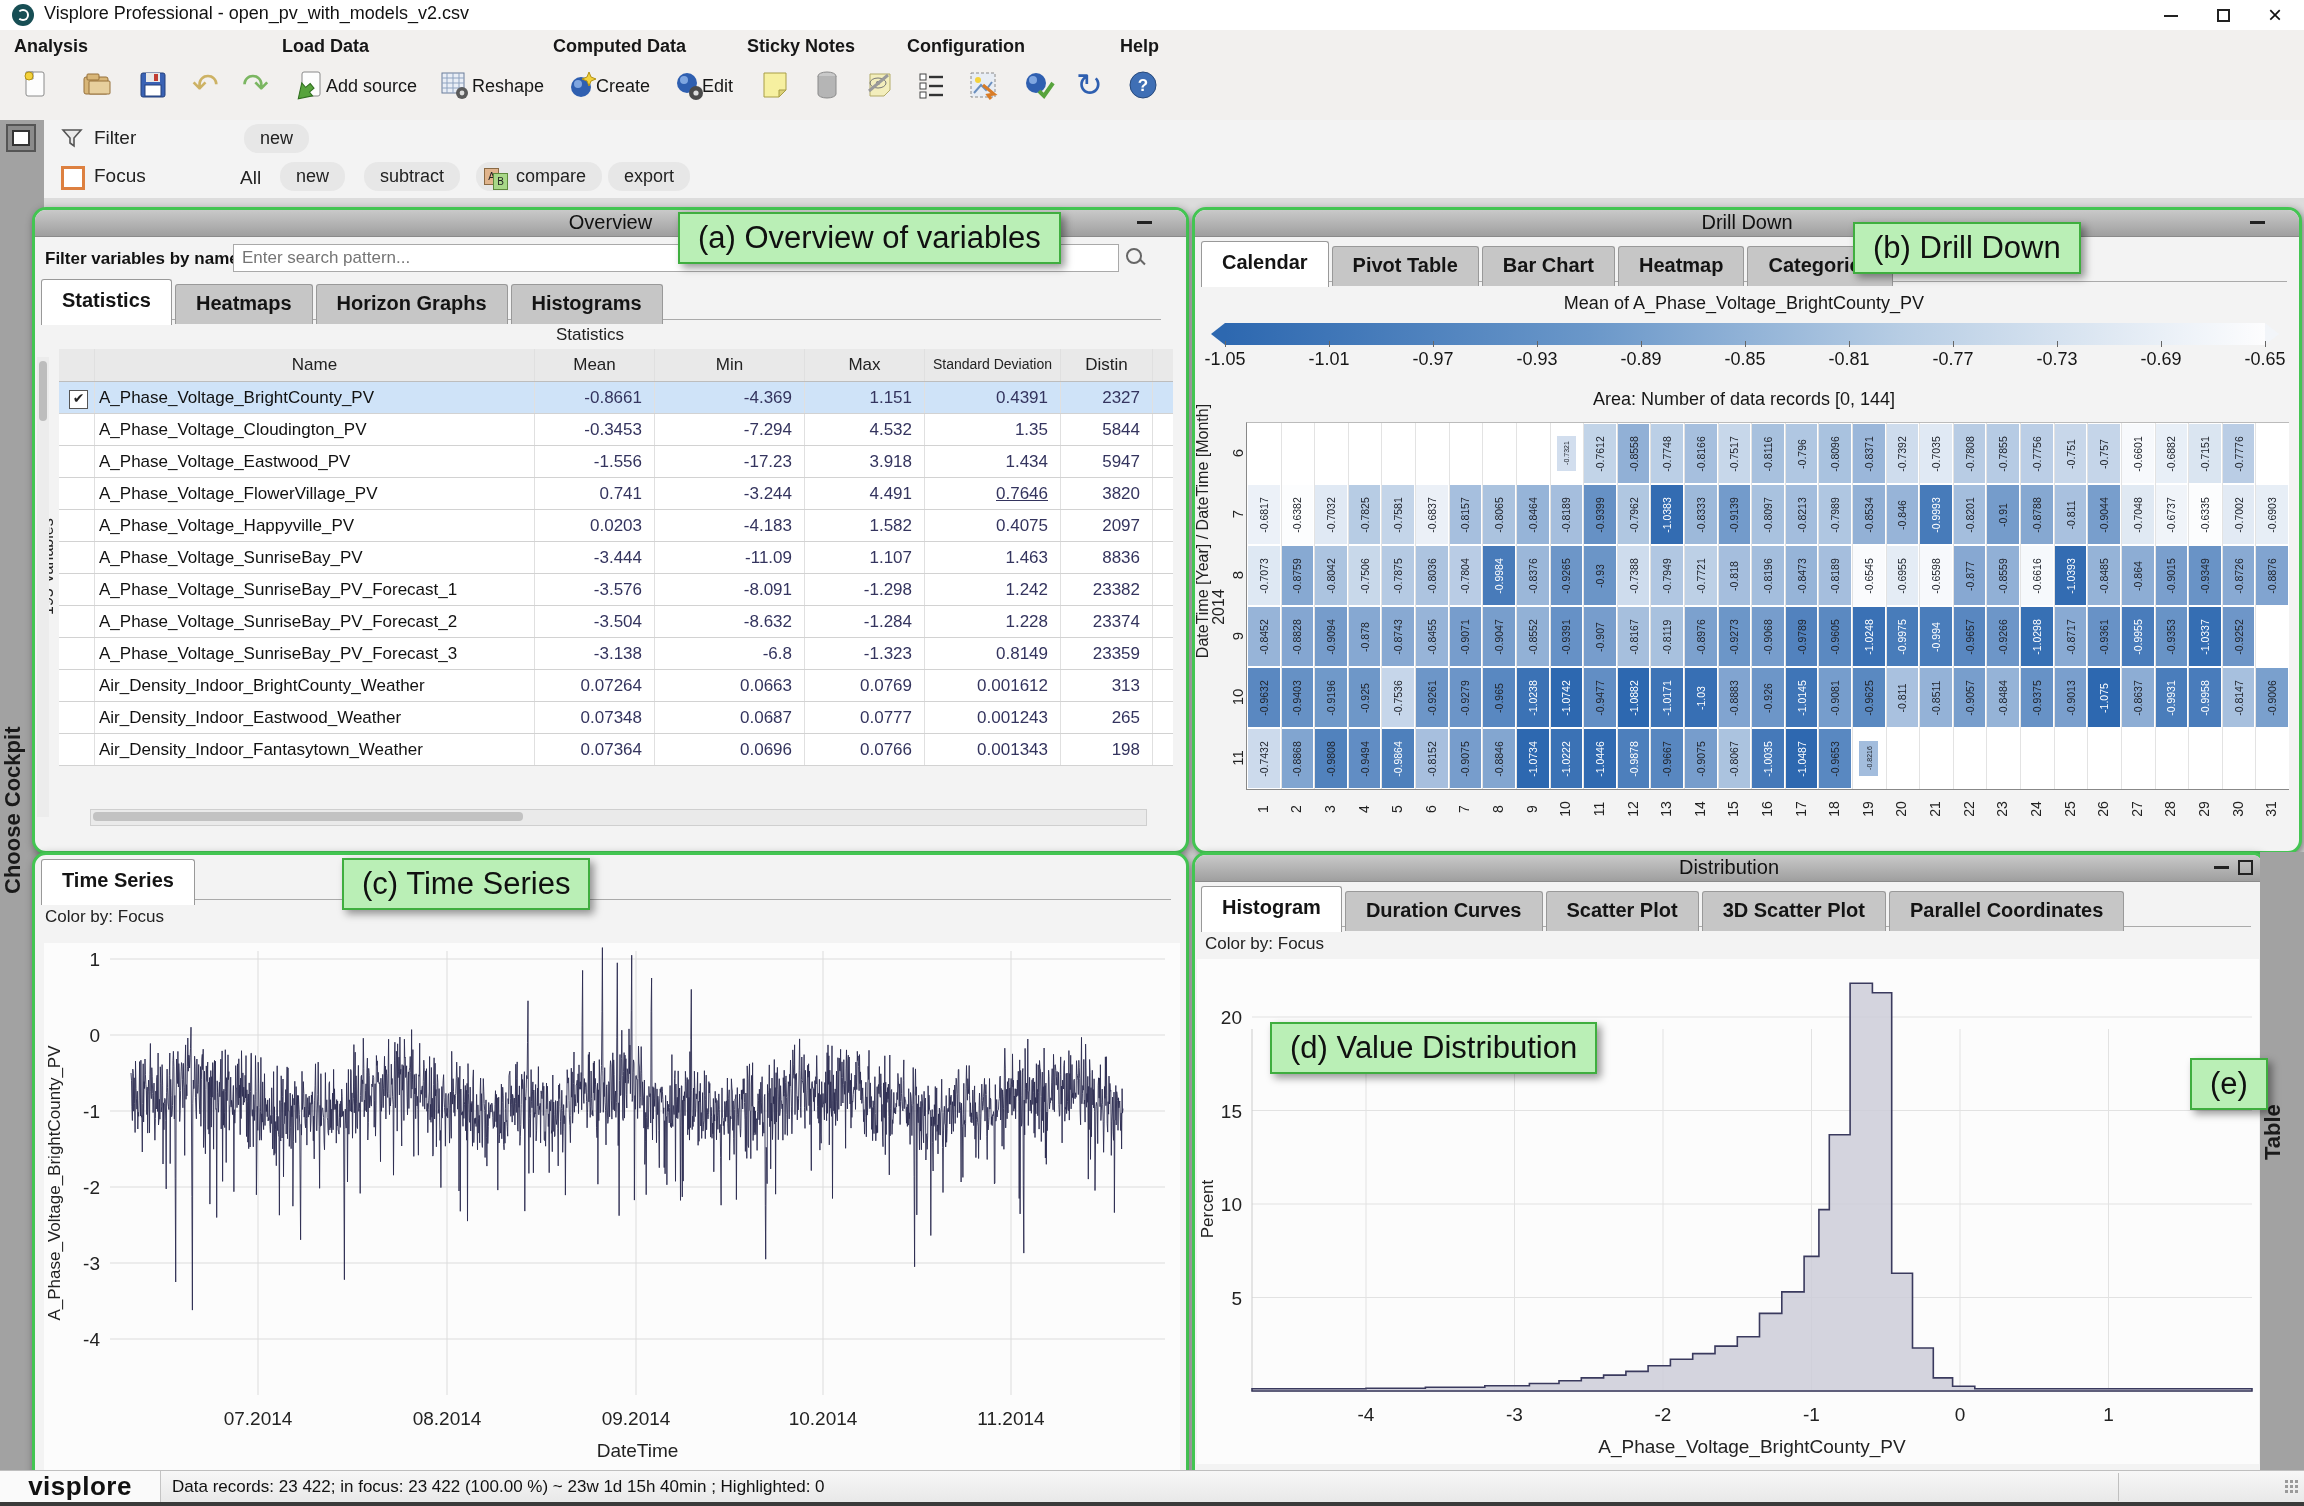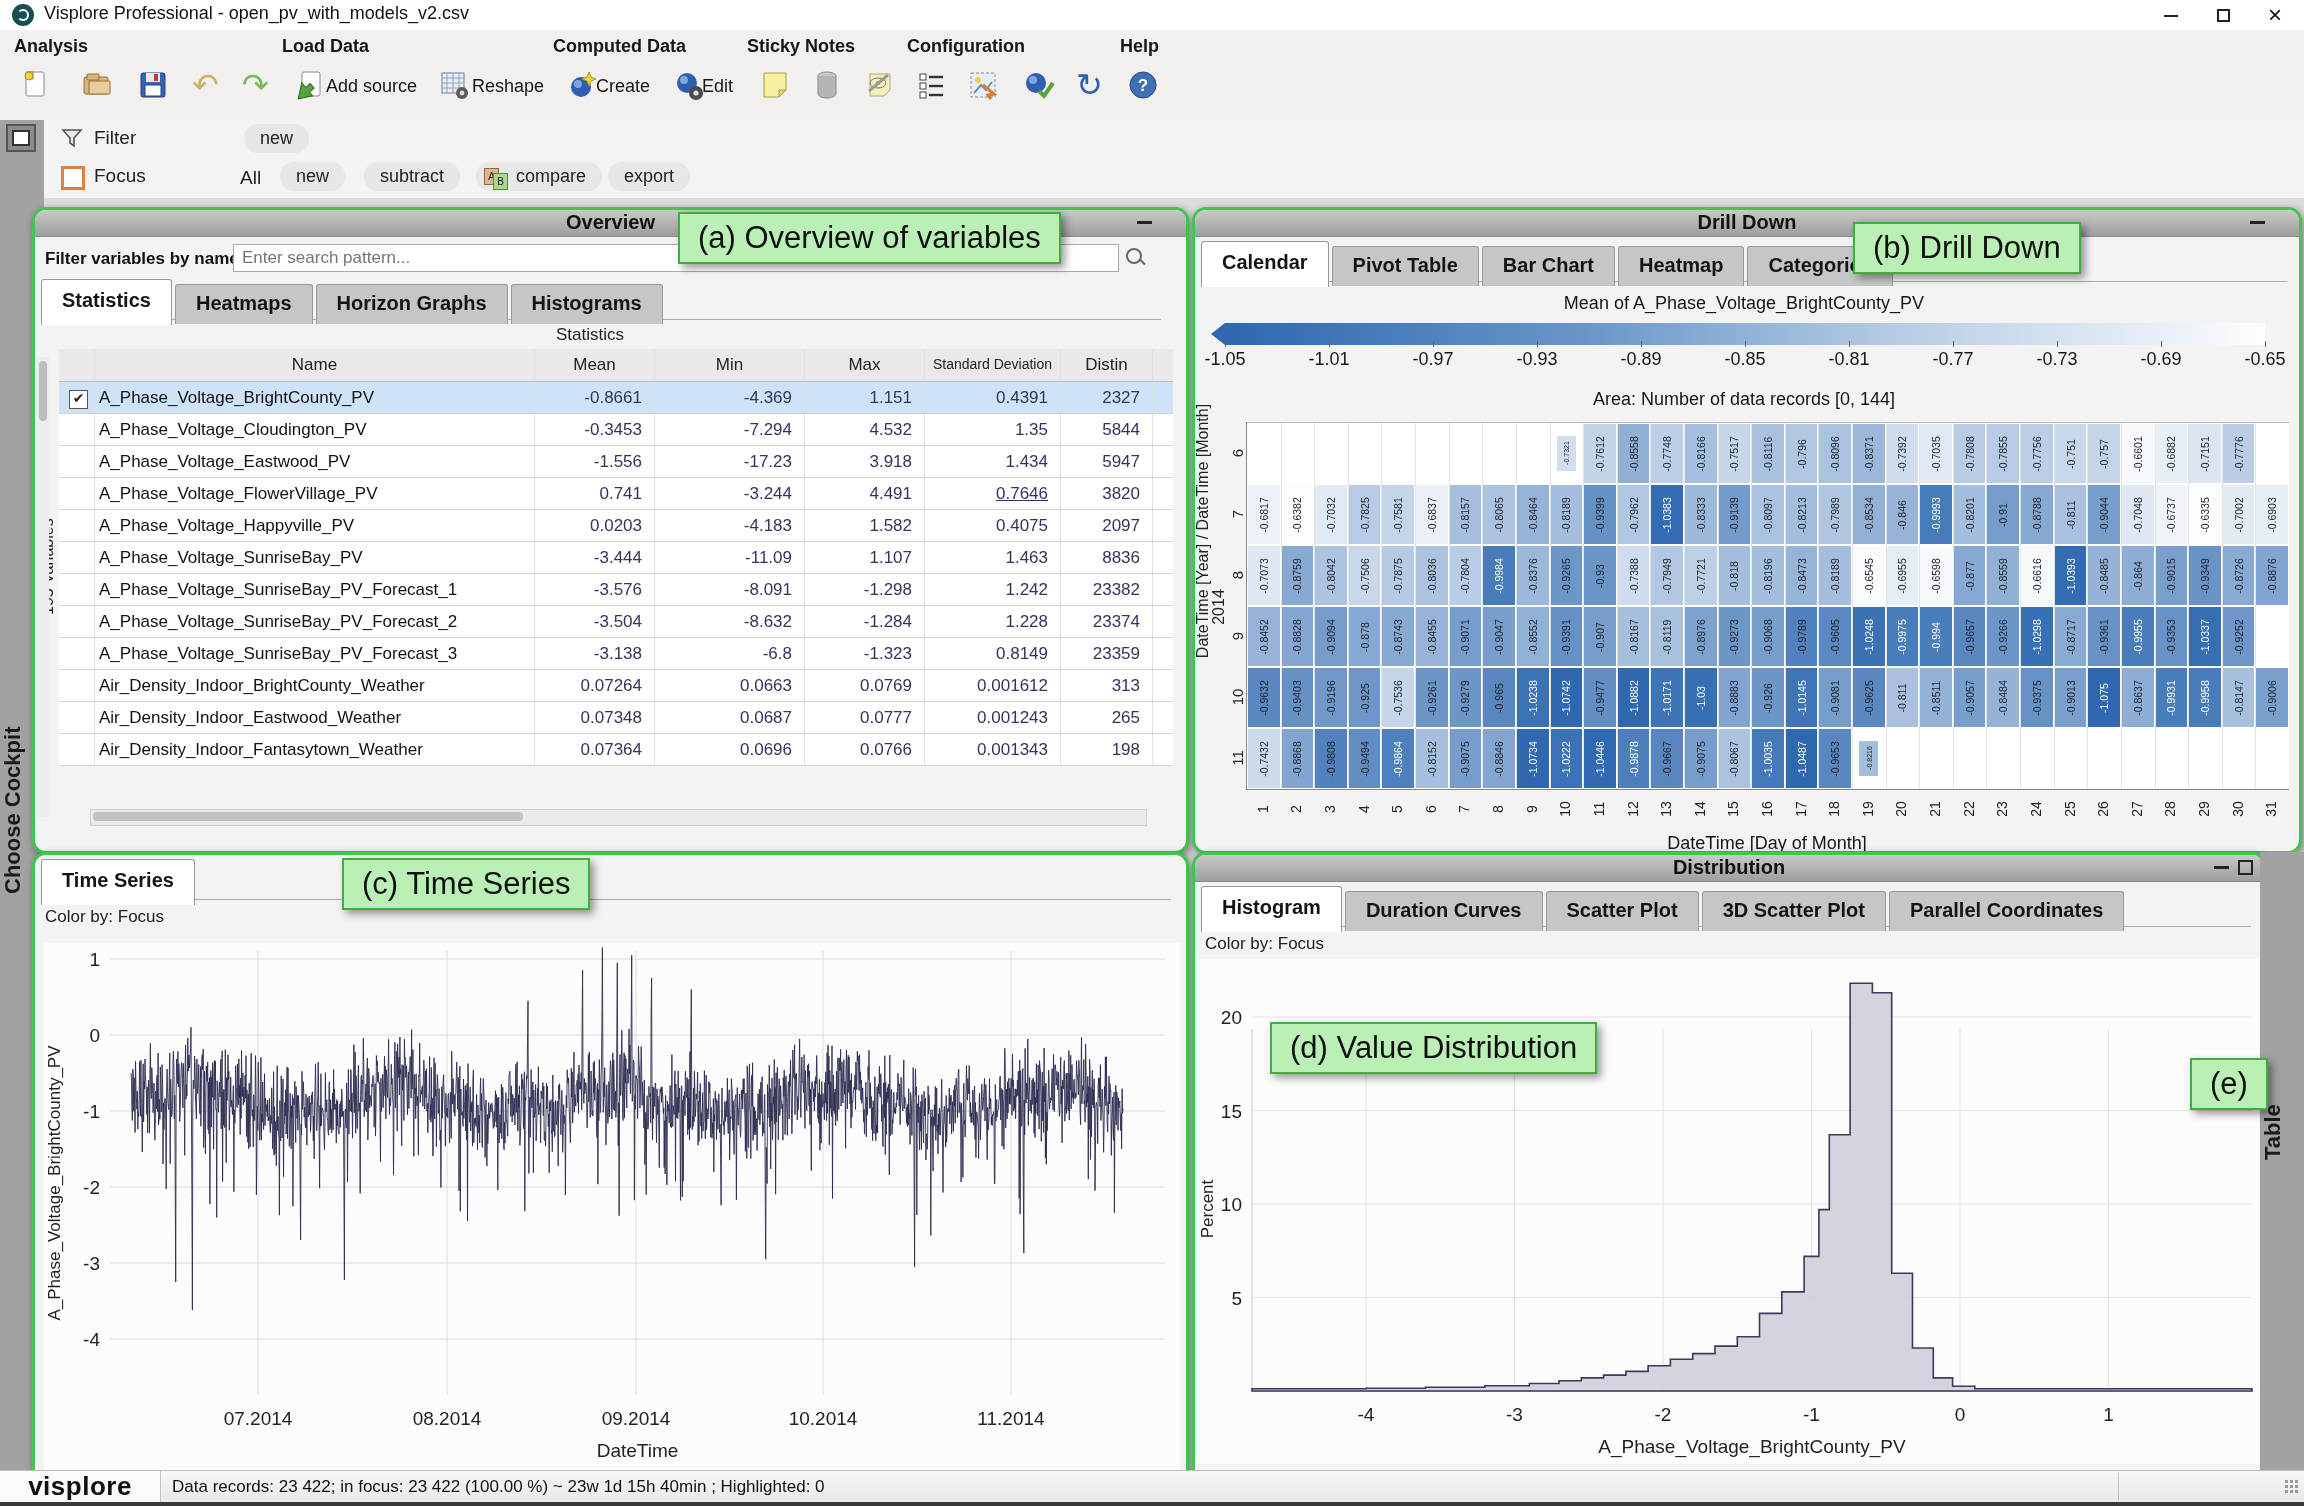--- a/index.html
+++ b/index.html
@@ -36,21 +36,21 @@
   #cockpit-icon{position:absolute;left:6px;top:4px;width:30px;height:28px;background:#8b8b8b;
        border:2px solid #555;box-sizing:border-box;cursor:pointer;}
   #cockpit-icon:before{content:"";position:absolute;left:4px;top:4px;right:4px;bottom:4px;background:#fff;border:2px solid #333;}
   #cockpit-label{position:absolute;left:0;top:480px;width:44px;height:420px;
        writing-mode:vertical-rl;transform:rotate(180deg);text-align:center;
        font-size:22px;font-weight:700;color:#1a1a1a;}
   
   .panel{position:absolute;border:3px solid #43c552;border-radius:14px;background:#f3f3f3;
          box-shadow:2px 3px 8px rgba(0,0,0,.45);overflow:hidden;}
   .panel-title{position:relative;height:26px;background:linear-gradient(#c9c9c9,#9f9f9f);
-         border-bottom:1px solid #8a8a8a;text-align:center;font-weight:700;font-size:20px;line-height:25px;}
+         border-bottom:1px solid #8a8a8a;text-align:center;font-weight:400;font-size:20px;line-height:25px;}
   .ptl-min{position:absolute;right:34px;top:11px;width:15px;height:3px;background:#222;cursor:pointer;}
   .ptl-max{position:absolute;right:10px;top:5px;width:15px;height:15px;border:2px solid #222;box-sizing:border-box;cursor:pointer;}
   .pbody{position:relative;width:100%;}
   .tabrow{position:absolute;left:6px;height:40px;border-bottom:1px solid #aaa;white-space:nowrap;}
   .tab{display:inline-block;vertical-align:bottom;background:#c6c6c6;border:1px solid #999;border-bottom:none;
        padding:7px 20px 6px 20px;margin-right:3px;font-size:20px;font-weight:600;border-radius:3px 3px 0 0;
        color:#141414;cursor:pointer;height:26px;}
   .tab.active{background:#fff;font-weight:700;position:relative;z-index:2;height:30px;padding-top:9px;margin-bottom:-1px;}
   .colorby{position:absolute;font-size:17px;color:#222;}
   
@@ -1005,21 +1005,20 @@
           <div class="cal-day" style="left: 807.29px; top: 572px;">23</div>
           <div class="cal-day" style="left: 840.903px; top: 572px;">24</div>
           <div class="cal-day" style="left: 874.516px; top: 572px;">25</div>
           <div class="cal-day" style="left: 908.129px; top: 572px;">26</div>
           <div class="cal-day" style="left: 941.742px; top: 572px;">27</div>
           <div class="cal-day" style="left: 975.355px; top: 572px;">28</div>
           <div class="cal-day" style="left: 1008.97px; top: 572px;">29</div>
           <div class="cal-day" style="left: 1042.58px; top: 572px;">30</div>
           <div class="cal-day" style="left: 1076.19px; top: 572px;">31</div>
         </div>
-      <div id="dd-xlabel">DateTime [Day of Month]</div>
     </div>
   </div>
 
   <div class="panel" style="left:32px;top:852px;width:1151px;height:631px">
     <div class="pbody" style="height:628px">
       <div class="tabrow" style="top:4px;width:1130px" id="ts-tabs"><div class="tab active">Time Series</div></div>
       <span class="colorby" style="left:10px;top:52px">Color by: Focus</span>
       <svg id="ts-svg" class="chart-svg" style="left:9px;top:88px" width="1136" height="528">
           <line x1="66" y1="16" x2="1121" y2="16" stroke="#dcdcdc"></line>
           <text x="56" y="23" text-anchor="end" font-size="19" fill="#222">1</text>

